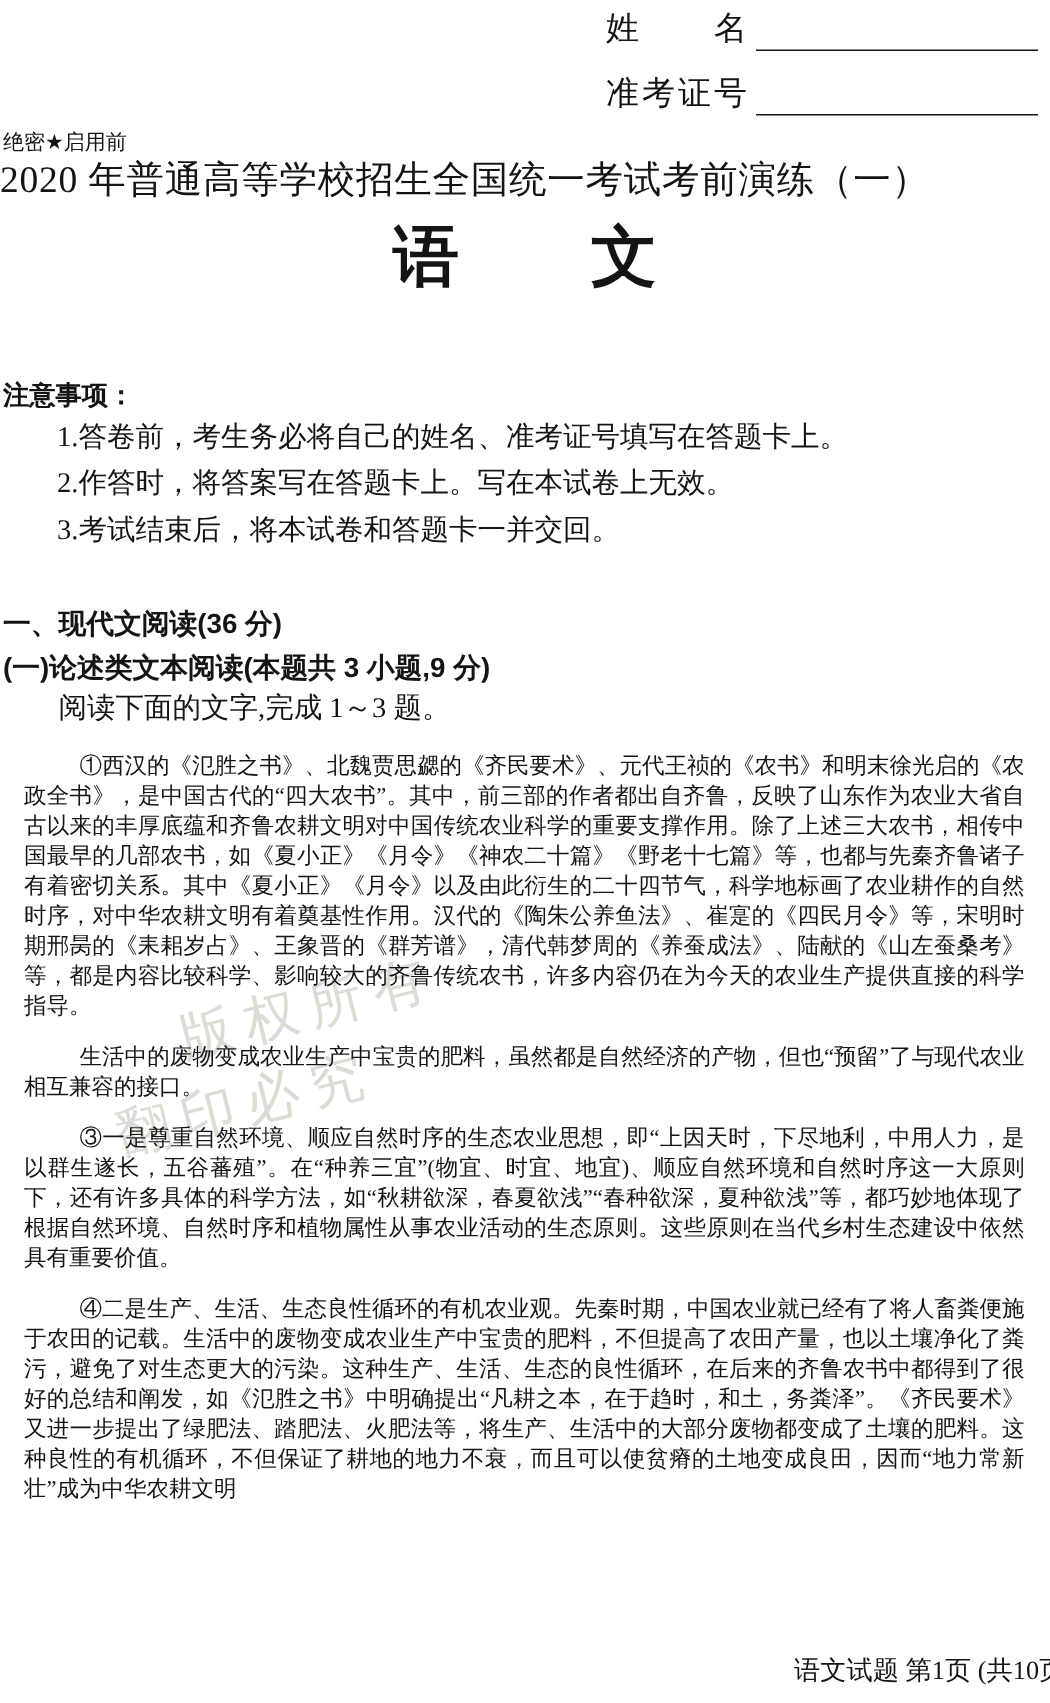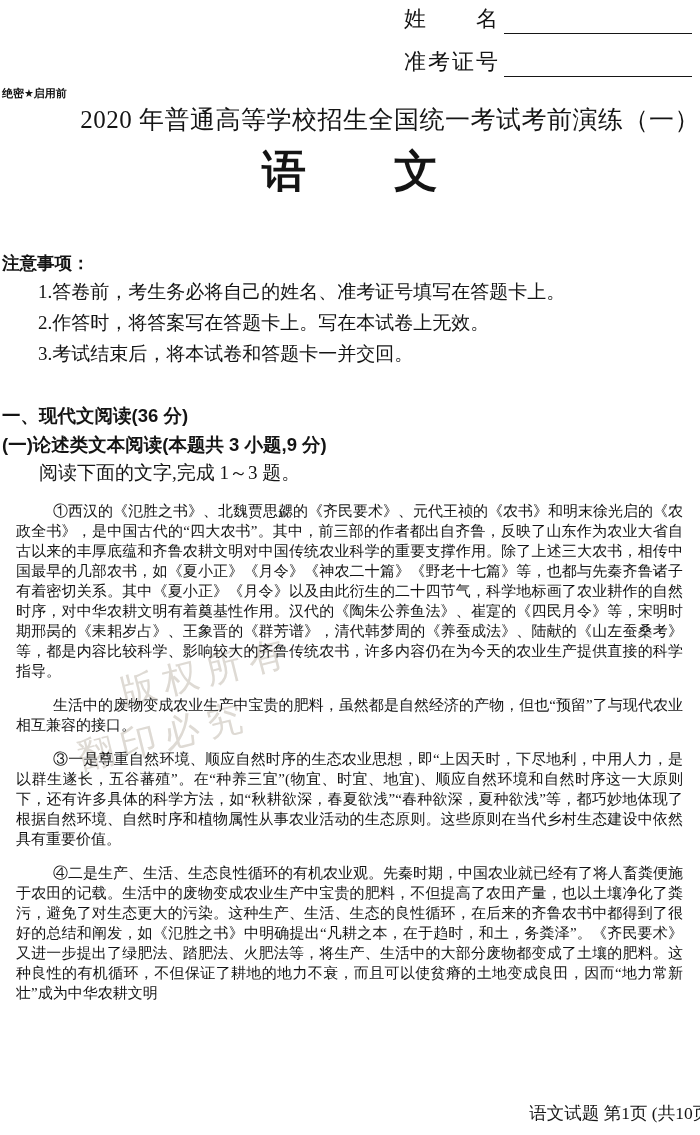--- a/index.html
+++ b/index.html
@@ -17,25 +17,25 @@
   .field-label {
     font-size: 22px; line-height: 30px; white-space: pre;
     letter-spacing: 2px; flex: 0 0 auto;
   }
   .field-line { flex: 1 1 auto; border-bottom: 1.6px solid #161616; height: 28px; margin-left: 4px; }
 
   
   .secrecy {
     position: absolute; top: 86px; left: 2px; z-index: 2;
     font-family: "Liberation Sans", "DejaVu Sans", sans-serif;
-    font-weight: 700; font-size: 11px;
+    font-weight: 400; font-size: 14px;
   }
   .exam-title {
     position: absolute; top: 103px; left: 0; width: 100%; z-index: 2;
-    text-align: right; font-size: 25px; letter-spacing: 0.5px; white-space: nowrap;
+    text-align: left; font-size: 25px; letter-spacing: 0.5px; white-space: nowrap;
   }
   .subject-title {
     position: absolute; top: 142px; left: 0; width: 100%; z-index: 2;
     text-align: center; font-weight: 700; font-size: 44px; white-space: pre;
   }
 
   
   .watermark { position: absolute; z-index: 0; color: #dedad4; pointer-events: none; }
   .wm-1 { top: 648px; left: 118px; font-size: 36px; letter-spacing: 8px; transform: rotate(-14deg); }
   .wm-2 { top: 712px; left: 76px; font-size: 36px; letter-spacing: 8px; transform: rotate(-14deg); }

